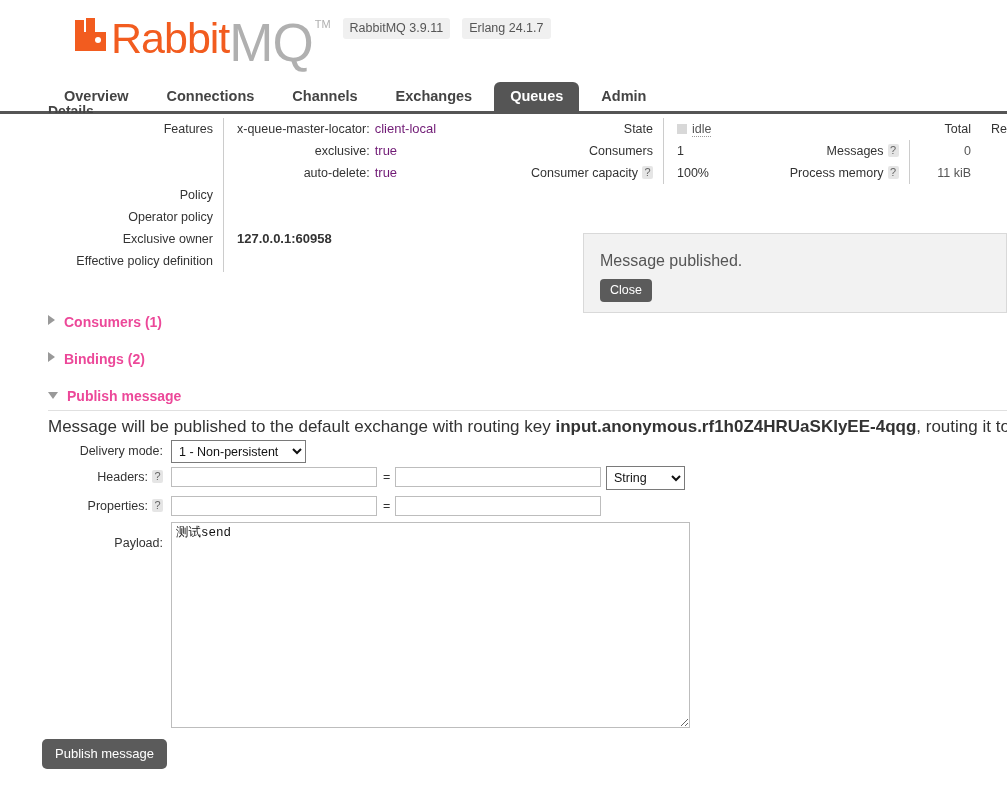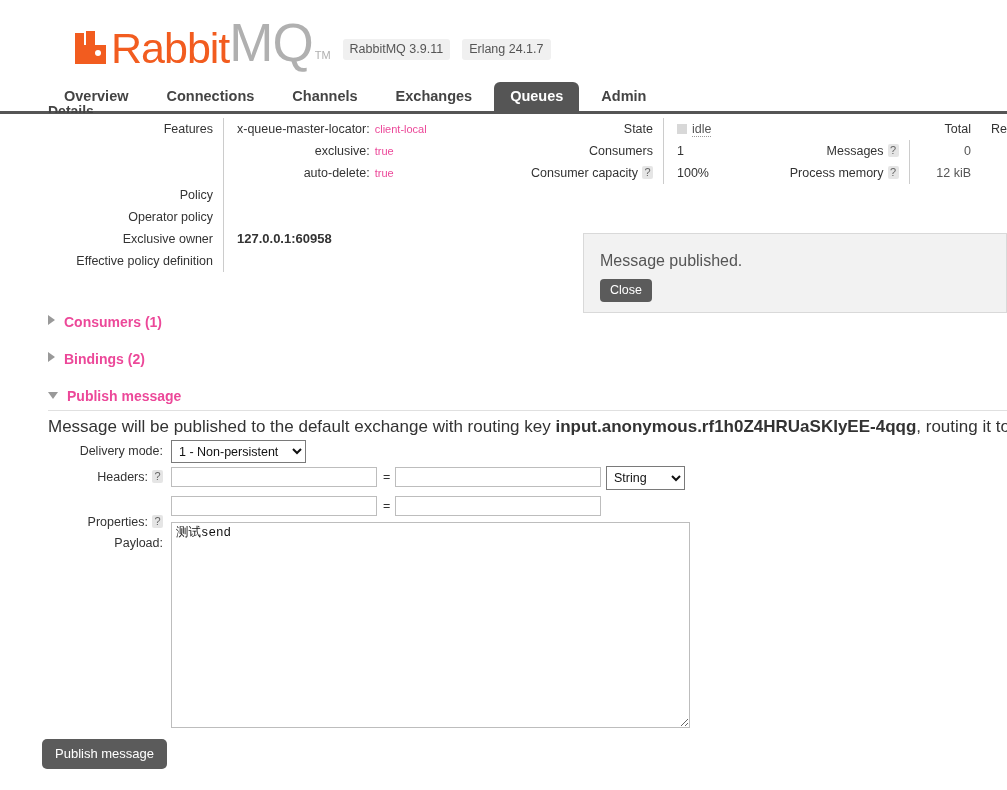--- a/index.html
+++ b/index.html
@@ -20,21 +20,21 @@
   
   #header {
     position: relative;
     height: 78px;
   }
   #logo-row {
     position: absolute;
     left: 48px;
     top: 18px;
     display: flex;
-    align-items: flex-end;
+    align-items: flex-start;
     padding-left: 27px;
   }
   #logo-mark {
     width: 34px;
     height: 33px;
     position: relative;
     margin-right: 2px;
     margin-bottom: 4px;
   }
   #logo-mark .lm-a {
@@ -176,22 +176,22 @@
     line-height: 22px;
   }
   .feature-k {
     text-align: right;
     padding-right: 5px;
     color: #333333;
     font-size: 12.5px;
     white-space: nowrap;
   }
   .feature-v {
-    color: #ec4899;
-    font-size: 11px;
+    color: #701a75;
+    font-size: 13px;
     white-space: nowrap;
   }
 
   #col-features {
     position: absolute;
     left: 48px;
     top: 0px;
     width: 450px;
   }
   #col-state {
@@ -566,21 +566,21 @@
         <td class="st-label">
           <span>Messages</span><span class="help-q">?</span>
         </td>
         <td class="st-num">0</td>
         <td class="st-extra">&nbsp;</td>
       </tr>
       <tr>
         <td class="st-label">
           <span>Process memory</span><span class="help-q">?</span>
         </td>
-        <td class="st-num">12 kiB</td>
+        <td class="st-num">11 kiB</td>
         <td class="st-extra">&nbsp;</td>
       </tr>
     </tbody>
       </table>
   </div>
 </div>
 
 <div id="publish-popup">
   <div id="publish-popup-msg">Message published.</div>
   <button id="popup-close-btn">Close</button>
@@ -616,21 +616,21 @@
     <input class="txt-input" style="left: 171px; top: 1px; width: 206px;" value="">
     <span class="eq-sign" style="left:383px; top:4px;">=</span>
     <input class="txt-input" style="left: 395px; top: 1px; width: 206px;" value="">
   </div>
 
   <select class="sel" id="header-type-select">
     <option>String</option>
   </select>
 
   <div class="form-row" style="top:55px; height:29px;">
-    <div class="form-label-box" style="top:20px;">
+    <div class="form-label-box" style="top:4px;">
       <span>Properties:</span><span class="help-q">?</span>
     </div>
     <input class="txt-input" style="left: 171px; top: 1px; width: 206px;" value="">
     <span class="eq-sign" style="left:383px; top:4px;">=</span>
     <input class="txt-input" style="left: 395px; top: 1px; width: 206px;" value="">
   </div>
 
   <div class="form-row" style="top:84px;">
     <div class="form-label-box" style="top:4px;margin-top:8px;">Payload:</div>
   </div>

